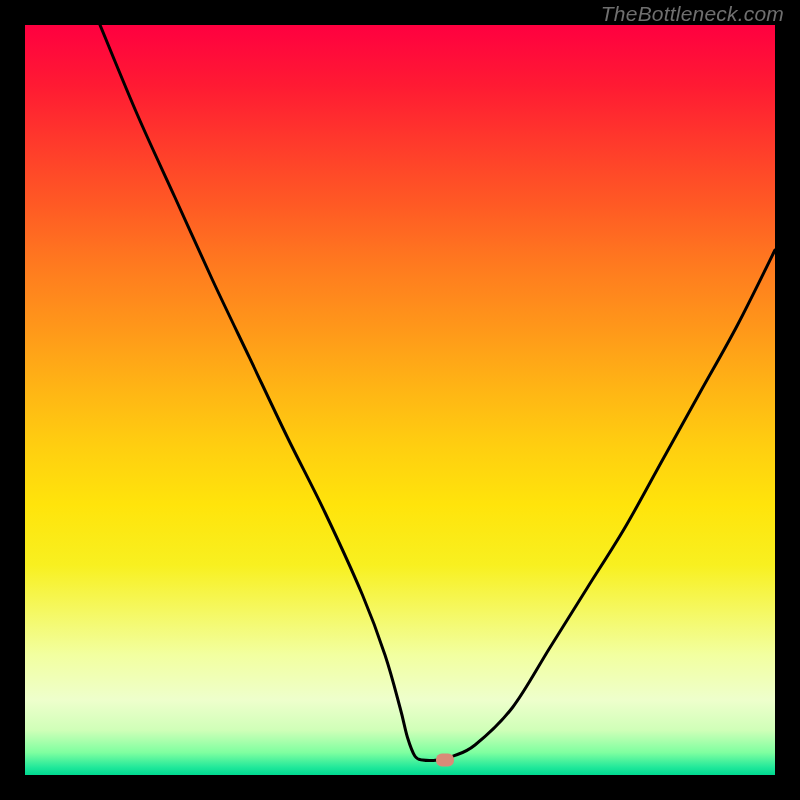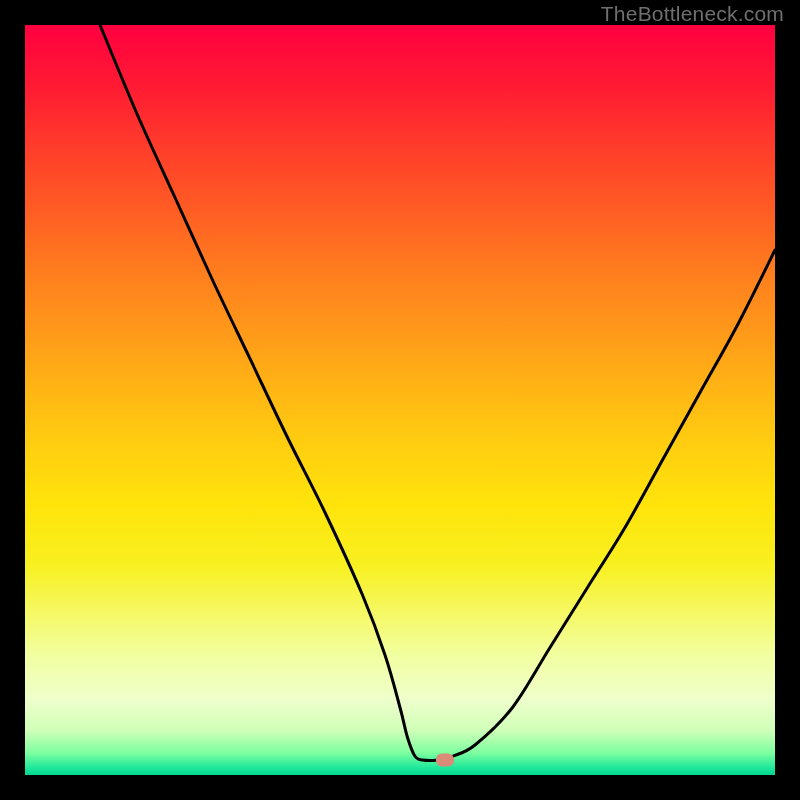--- a/index.html
+++ b/index.html
@@ -9,20 +9,21 @@
     height: 800px;
     background: #000;
     overflow: hidden;
     font-family: Arial, Helvetica, sans-serif;
   }
   .frame {
     position: relative;
     width: 800px;
     height: 800px;
     background: #000;
+    font-style: italic;
   }
   .plot-area {
     position: absolute;
     left: 25px;
     top: 25px;
     width: 750px;
     height: 750px;
     
     background: linear-gradient(to bottom,
       #ff0040 0%,

